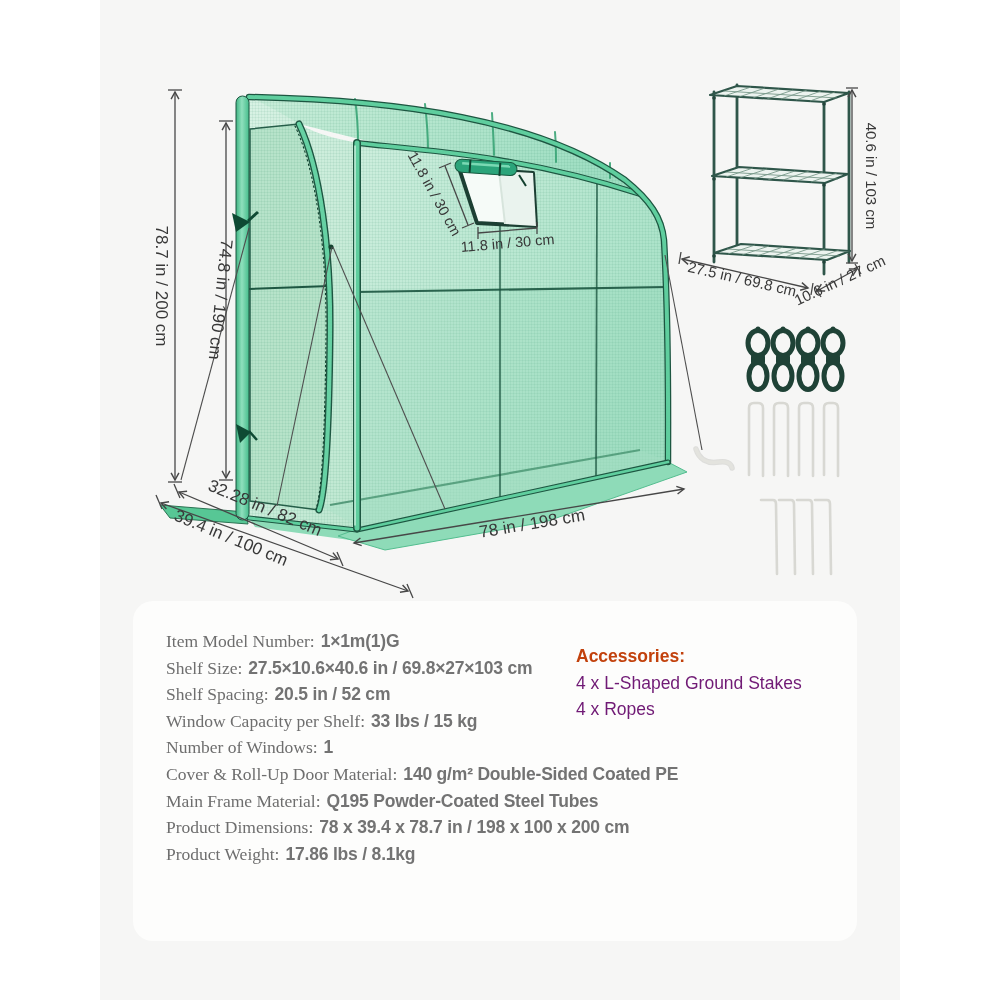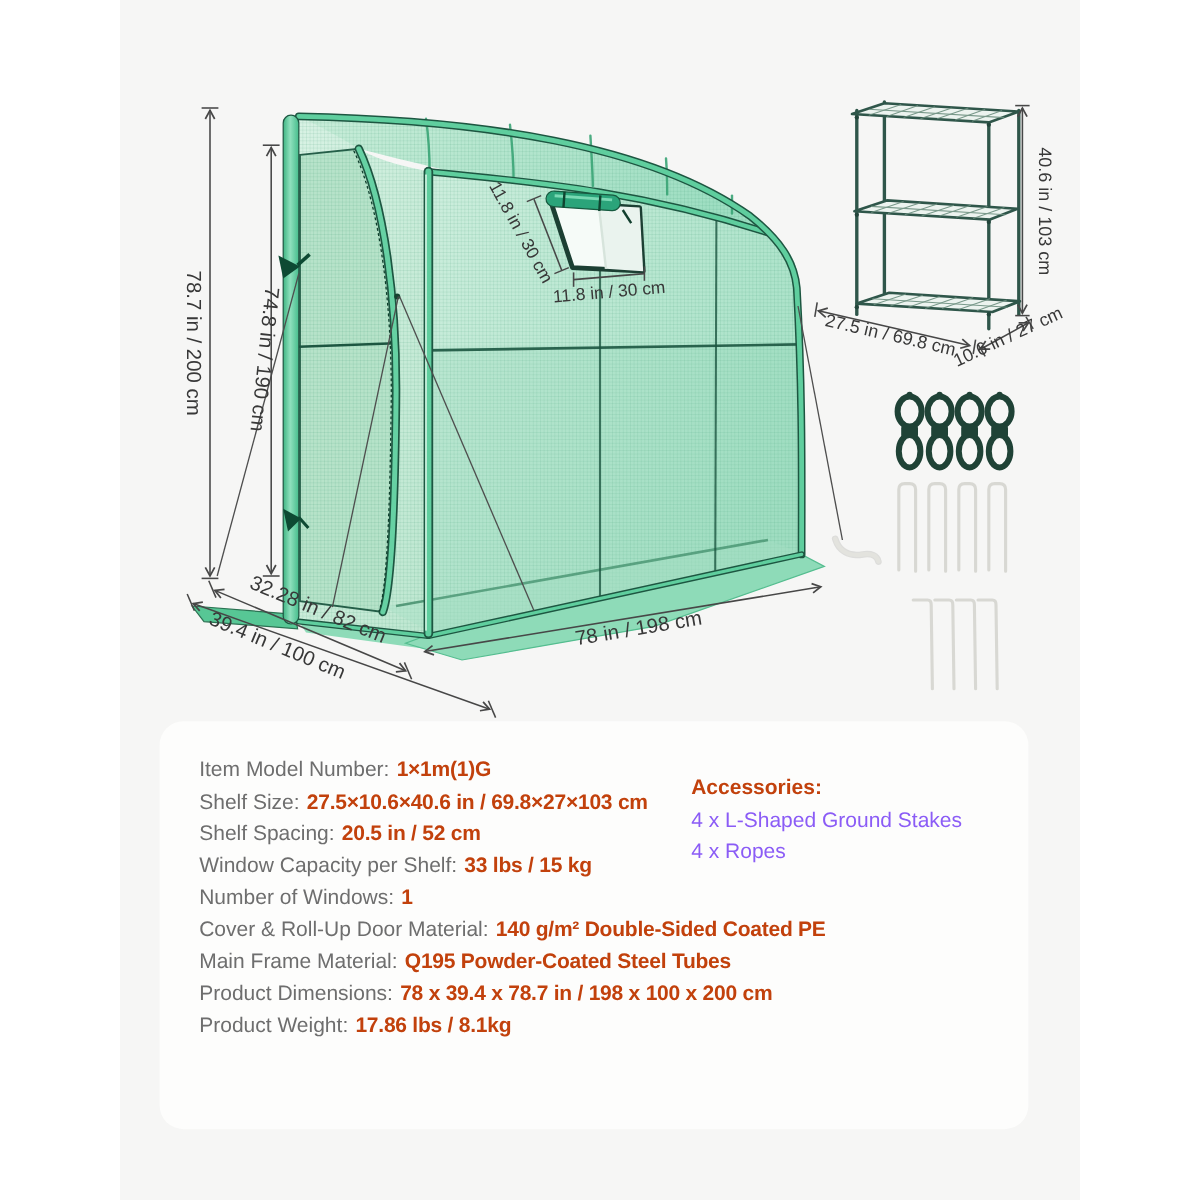--- a/index.html
+++ b/index.html
@@ -6,25 +6,25 @@
   body{width:1000px;height:1000px;position:relative;overflow:hidden;
        font-family:"Liberation Sans", sans-serif;}
   .band{position:absolute;left:100px;top:0;width:800px;height:1000px;background:#f6f6f5;}
   .stage{position:absolute;left:0;top:0;width:1000px;height:1000px;}
   svg text{font-family:"Liberation Sans", sans-serif;fill:#383838;font-weight:500;}
   .spec-panel{position:absolute;left:133px;top:601px;width:724px;height:340px;
       background:#fdfdfc;border-radius:20px;box-sizing:border-box;
       padding:27px 0 0 33px;}
   .spec-col{width:430px;}
   .spec-row{font-size:17.5px;line-height:26.6px;color:#6e6e6e;white-space:nowrap;}
-  .spec-row .k{color:#6e6e6e;}
-  .spec-row .v{color:#c2410c;font-weight:700;margin-left:6px;letter-spacing:-0.2px;}
+  .spec-row .k{color:#6e6e6e;font-family:Liberation Serif, serif;}
+  .spec-row .v{color:#737373;font-weight:700;margin-left:6px;letter-spacing:-0.2px;}
   .acc-col{position:absolute;left:443px;top:27px;}
   .acc-title{font-size:17.5px;line-height:26.6px;color:#c2410c;font-weight:700;margin-top:15px;}
-  .acc-item{font-size:17.5px;line-height:26.6px;color:#8b5cf6;}
+  .acc-item{font-size:17.5px;line-height:26.6px;color:#701a75;}
 </style>
 </head>
 <body>
 
 <div class="band"></div>
 
 <svg class="stage" viewBox="0 0 1000 1000">
   <defs>
     <pattern id="mesh" width="3" height="3" patternUnits="userSpaceOnUse">
       <path d="M0 0H3M0 0V3" stroke="rgba(23,128,86,0.28)" stroke-width="0.5" fill="none"></path>

